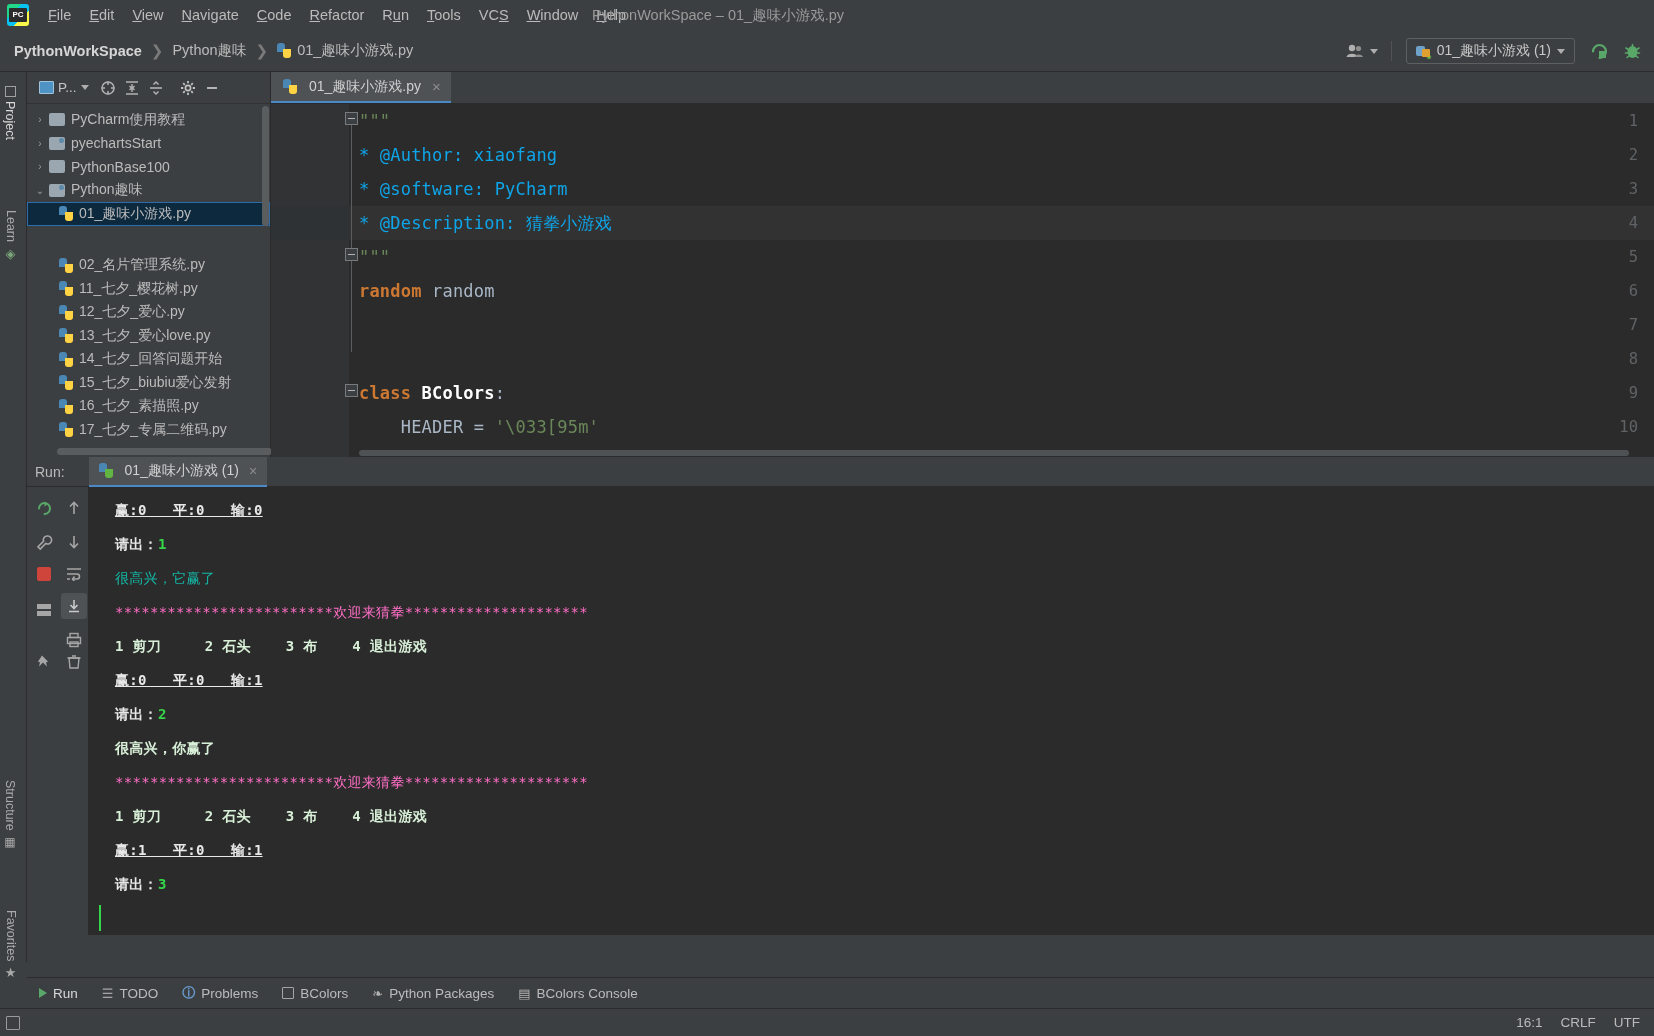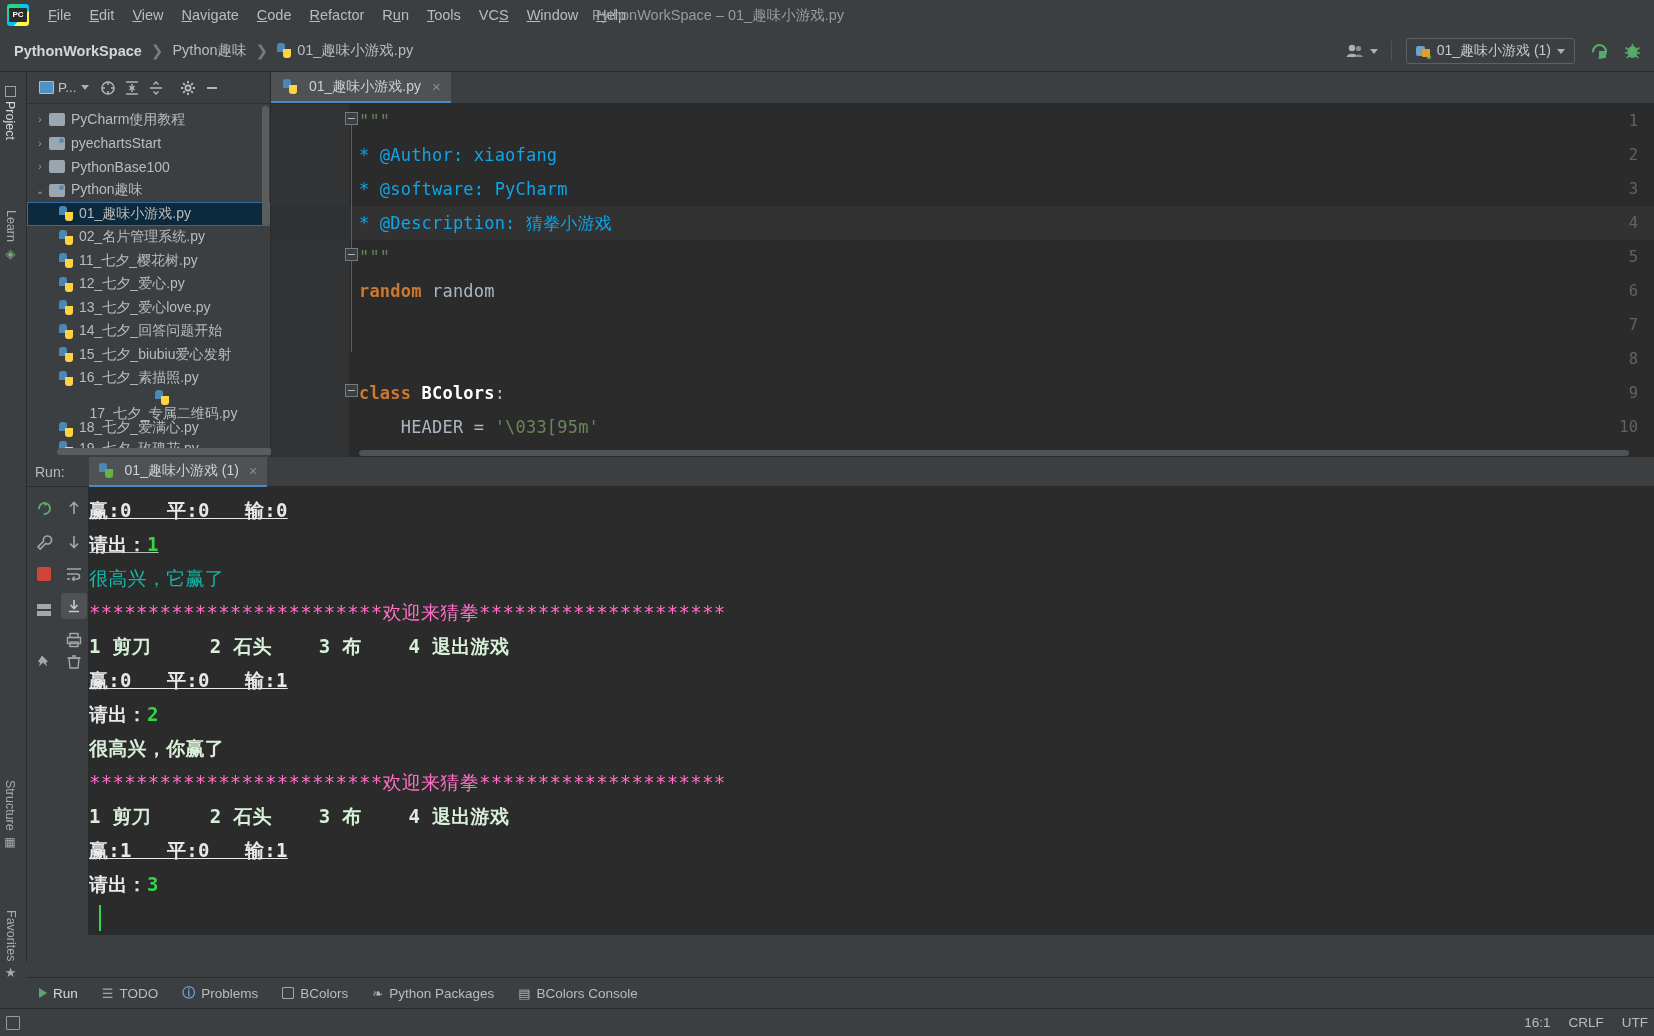--- a/index.html
+++ b/index.html
@@ -238,21 +238,21 @@
   }
   .rg-btn {
     position: absolute; width: 26px; height: 26px; display: flex;
     align-items: center; justify-content: center; font-size: 15px; color: #a6a6a6;
   }
   .console {
     flex: 1; background: #2b2b2b; position: relative; overflow: hidden;
     font-family: "DejaVu Sans Mono", monospace;
   }
   .cline {
-    position: absolute; left: 0; font-size: 19px; line-height: 34px;
+    position: absolute; left: 26px; font-size: 14px; line-height: 34px;
     white-space: pre; letter-spacing: 0.3px;
   }
   .c-white-u { color: #e8e8e8; text-decoration: underline; font-weight: bold; }
   .c-white { color: #e8e8e8; font-weight: bold; }
   .c-red { color: #14b8a6; }
   .c-pink { color: #ff6ec7; }
   .c-green { color: #35d64a; font-weight: bold; }
   .c-cyan { color: #d8f0d8; font-weight: bold; }
   .console-caret {
     position: absolute; left: 10px; width: 2px; height: 26px; background: #35d64a;
@@ -281,21 +281,21 @@
   
   .statusbar {
     position: absolute; left: 0; bottom: 0; width: 1654px; height: 28px;
     background: #3c3f41; display: flex; align-items: center;
     border-top: 1px solid #2b2b2b;
   }
   .sb-left { margin-left: 6px; display: flex; align-items: center; }
   .sb-ico { width: 14px; height: 14px; border: 1.5px solid #9a9a9a; border-radius: 1px; }
   .sb-right {
     position: absolute; right: 0; display: flex; align-items: center; gap: 18px;
-    padding-right: 6px; font-size: 13.5px; color: #bbbbbb;
+    padding-right: 14px; font-size: 13.5px; color: #bbbbbb;
   }
 </style>
 </head>
 <body>
 
 <div id="app">
 
   <div class="menubar">
     <div class="pc-logo"></div>
     <div class="menu-item"><span class="mn">F</span>ile</div>
@@ -430,21 +430,21 @@
         </div>
         <div class="tnode" style="padding-left: 4px;">
           <span class="arrow">⌄</span>
           <span class="folder src"></span>
           <span class="tlabel">Python趣味</span>
         </div>
         <div class="tnode sel" style="padding-left: 30px;">
           <span class="py-ico"></span>
           <span class="tlabel">01_趣味小游戏.py</span>
         </div>
-        <div class="tnode" style="padding-left: 30px;">
+        <div class="tnode" style="padding-left: 30px; margin-top: 28px;">
           <span class="py-ico"></span>
           <span class="tlabel">02_名片管理系统.py</span>
         </div>
         <div class="tnode" style="padding-left: 30px;">
           <span class="py-ico"></span>
           <span class="tlabel">11_七夕_樱花树.py</span>
         </div>
         <div class="tnode" style="padding-left: 30px;">
           <span class="py-ico"></span>
           <span class="tlabel">12_七夕_爱心.py</span>
@@ -458,21 +458,21 @@
           <span class="tlabel">14_七夕_回答问题开始</span>
         </div>
         <div class="tnode" style="padding-left: 30px;">
           <span class="py-ico"></span>
           <span class="tlabel">15_七夕_biubiu爱心发射</span>
         </div>
         <div class="tnode" style="padding-left: 30px;">
           <span class="py-ico"></span>
           <span class="tlabel">16_七夕_素描照.py</span>
         </div>
-        <div class="tnode" style="padding-left: 30px; flex-direction: column;">
+        <div class="tnode" style="padding-left: 30px;">
           <span class="py-ico"></span>
           <span class="tlabel">17_七夕_专属二维码.py</span>
         </div>
         <div class="tnode" style="padding-left: 30px; align-items: flex-end;">
           <span class="py-ico"></span>
           <span class="tlabel">18_七夕_爱满心.py</span>
         </div>
         <div class="tnode" style="padding-left: 30px;">
           <span class="py-ico"></span>
           <span class="tlabel">19_七夕_玫瑰花.py</span>
@@ -591,21 +591,21 @@
         <div class="rg-btn" style="left:34px; top:162px;">
           <svg width="16" height="16" viewBox="0 0 16 16">
               <path d="M3 4h10l-1 10H4z" fill="none" stroke="#a6a6a6" stroke-width="1.4"></path>
               <path d="M1.5 4h13M6 2h4" stroke="#a6a6a6" stroke-width="1.4"></path>
             </svg>
         </div>
       </div>
       <div class="console" id="console-root">
         <div class="console-caret" id="console-caret" style="top: 418px;"></div>
       <div class="cline" style="top: 6px;"><span class="c-white-u">赢:0   平:0   输:0</span></div>
-          <div class="cline" style="top: 40px; text-decoration: underline;"><span class="c-white">请出：</span><span class="c-green">1</span></div>
+          <div class="cline" style="top: 40px;"><span class="c-white">请出：</span><span class="c-green">1</span></div>
           <div class="cline" style="top: 74px;"><span class="c-red">很高兴，它赢了</span></div>
           <div class="cline" style="top: 108px;"><span class="c-pink">*************************欢迎来猜拳*********************</span></div>
           <div class="cline" style="top: 142px;"><span class="c-cyan">1 剪刀     2 石头    3 布    4 退出游戏</span></div>
           <div class="cline" style="top: 176px;"><span class="c-white-u">赢:0   平:0   输:1</span></div>
           <div class="cline" style="top: 210px;"><span class="c-white">请出：</span><span class="c-green">2</span></div>
           <div class="cline" style="top: 244px;"><span class="c-cyan">很高兴，你赢了</span></div>
           <div class="cline" style="top: 278px;"><span class="c-pink">*************************欢迎来猜拳*********************</span></div>
           <div class="cline" style="top: 312px;"><span class="c-cyan">1 剪刀     2 石头    3 布    4 退出游戏</span></div>
           <div class="cline" style="top: 346px;"><span class="c-white-u">赢:1   平:0   输:1</span></div>
           <div class="cline" style="top: 380px;"><span class="c-white">请出：</span><span class="c-green">3</span></div>

